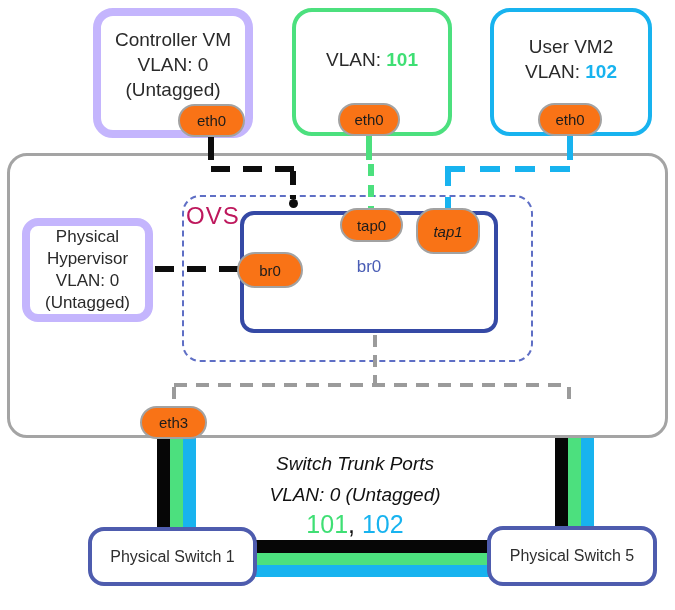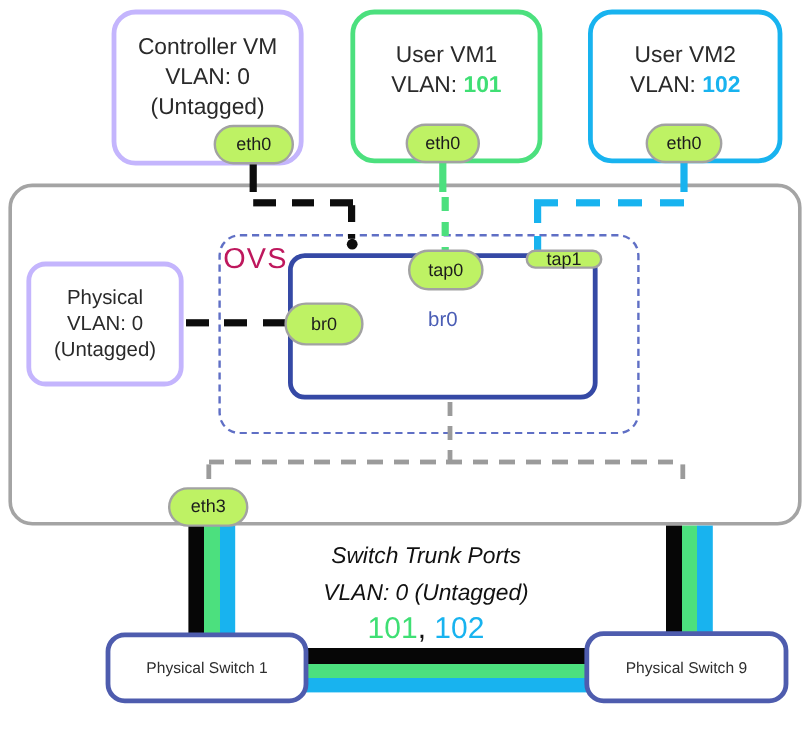--- a/index.html
+++ b/index.html
@@ -5,31 +5,31 @@
   html,body{margin:0;padding:0;background:#ffffff;}
   .canvas{
     position:relative;width:675px;height:610px;background:#ffffff;overflow:hidden;
     font-family:"Liberation Sans","DejaVu Sans",sans-serif;color:#222;
   }
   .abs{position:absolute;box-sizing:border-box;}
   
   .vmbox{background:#fff;border-radius:20px;display:flex;flex-direction:column;
          align-items:center;justify-content:center;text-align:center;z-index:2;}
   .vmbox .t{font-size:19px;line-height:25px;color:#2a2a2a;}
-  .blackbox{border:4px solid #c4b5fd;text-align:right;}
+  .blackbox{border:8px solid #c4b5fd;text-align:right;}
   .greenbox{border:4px solid #4ce07e;}
   .cyanbox{border:4px solid #18b3ef;}
   .hostbox{border:3px solid #a4a4a4;border-radius:20px;background:#fff;z-index:1;}
   .ovsbox{border:2px dashed #5f6fc5;border-radius:18px;background:transparent;z-index:2;}
   .brbox{border:4px solid #3549a5;border-radius:14px;background:#fff;z-index:2;}
   .switchbox{border:4px solid #4e5cae;border-radius:16px;background:#fff;z-index:5;
              display:flex;align-items:center;justify-content:center;
-             font-size:13px;color:#2e2e2e;text-align:right;}
+             font-size:16px;color:#2e2e2e;text-align:right;}
   
-  .pill{background:#bef264;border:2px solid #a2a2a2;border-radius:18px;z-index:6;
+  .pill{background:#f97316;border:2px solid #a2a2a2;border-radius:18px;z-index:6;
         display:flex;align-items:center;justify-content:center;
         font-size:15px;color:#1c1c1c;}
   
   .line{z-index:3;}
   .solid-black{background:#0d0d0d;}
   .solid-green{background:#4ce07e;}
   .solid-cyan{background:#18b3ef;}
   .dash-h-black{height:6px;background:repeating-linear-gradient(90deg,#0d0d0d 0 19px,transparent 19px 32px);}
   .dash-v-black{width:6px;background:repeating-linear-gradient(180deg,#0d0d0d 0 14px,transparent 14px 24px);}
   .dash-v-green{width:6px;background:repeating-linear-gradient(180deg,#4ce07e 0 12px,transparent 12px 21px);}
@@ -59,30 +59,30 @@
 <div class="canvas">
 
   <div class="abs hostbox" style="left:7px;top:153px;width:661px;height:285px;"></div>
 
   <div class="abs vmbox blackbox" style="left:93px;top:8px;width:160px;height:130px;padding-bottom:18px;">
     <div class="t">Controller VM</div>
     <div class="t">VLAN: 0</div>
     <div class="t">(Untagged)</div>
   </div>
   <div class="abs vmbox greenbox" style="left:292px;top:8px;width:160px;height:128px;padding-bottom:26px;">
-    <div class="t">User VM1</div>
     <div class="t"><span>VLAN: </span><span class="green-t">101</span></div>
   </div>
   <div class="abs vmbox cyanbox" style="left:490px;top:8px;width:162px;height:128px;padding-bottom:26px;">
     <div class="t">User VM2</div>
     <div class="t"><span>VLAN: </span><span class="cyan-t">102</span></div>
   </div>
 
   <div class="abs vmbox blackbox hypbox" style="left:22px;top:218px;width:131px;height:104px;border-radius:16px;z-index:2;">
     <div class="t">Physical</div>
+    <div class="t">Hypervisor</div>
     <div class="t">VLAN: 0</div>
     <div class="t">(Untagged)</div>
   </div>
 
   <div class="abs ovsbox" style="left:182px;top:195px;width:351px;height:167px;"></div>
   <div class="abs ovslabel" style="left:186px;top:202px;">OVS</div>
   <div class="abs brbox" style="left:240px;top:211px;width:258px;height:122px;"></div>
   <div class="abs brlabel" style="left:240px;top:257px;width:258px;">br0</div>
 
   <div class="abs line solid-black" style="left:208px;top:130px;width:6px;height:30px;"></div>
@@ -101,30 +101,30 @@
 
   <div class="abs line dash-v-gray" style="left:373px;top:335px;height:50px;"></div>
   <div class="abs line dash-h-gray" style="left:174px;top:383px;width:394px;"></div>
   <div class="abs line dash-v-gray" style="left:172px;top:387px;height:19px;"></div>
   <div class="abs line dash-v-gray" style="left:567px;top:387px;height:19px;"></div>
 
   <div class="abs pill" style="left:178px;top:104px;width:67px;height:33px;">eth0</div>
   <div class="abs pill" style="left:338px;top:103px;width:62px;height:33px;">eth0</div>
   <div class="abs pill" style="left:538px;top:103px;width:64px;height:33px;">eth0</div>
   <div class="abs pill" style="left:340px;top:208px;width:63px;height:34px;">tap0</div>
-  <div class="abs pill" style="left:438px;top:208px;width:64px;height:16px;">tap1</div>
+  <div class="abs pill" style="left:416px;top:208px;width:64px;height:46px;font-style:italic;">tap1</div>
   <div class="abs pill" style="left:237px;top:252px;width:66px;height:36px;">br0</div>
   <div class="abs pill" style="left:140px;top:406px;width:67px;height:33px;">eth3</div>
 
   <div class="abs trunk-v" style="left:157px;top:438px;height:107px;"></div>
   <div class="abs trunk-v" style="left:555px;top:438px;height:107px;"></div>
   <div class="abs trunk-h" style="left:160px;top:540px;width:432px;"></div>
 
   <div class="abs trunklabel" style="left:190px;top:448px;width:330px;">
     <div class="l1">Switch Trunk Ports</div>
     <div class="l2">VLAN: 0 (Untagged)</div>
     <div class="l3"><span class="green-t" style="font-weight:normal;">101</span><span>, </span><span class="cyan-t" style="font-weight:normal;">102</span></div>
   </div>
 
   <div class="abs switchbox" style="left:88px;top:527px;width:169px;height:59px;">Physical Switch 1</div>
-  <div class="abs switchbox" style="left:487px;top:526px;width:170px;height:60px;">Physical Switch 9</div>
+  <div class="abs switchbox" style="left:487px;top:526px;width:170px;height:60px;">Physical Switch 5</div>
 
 </div>
 
 </body></html>

